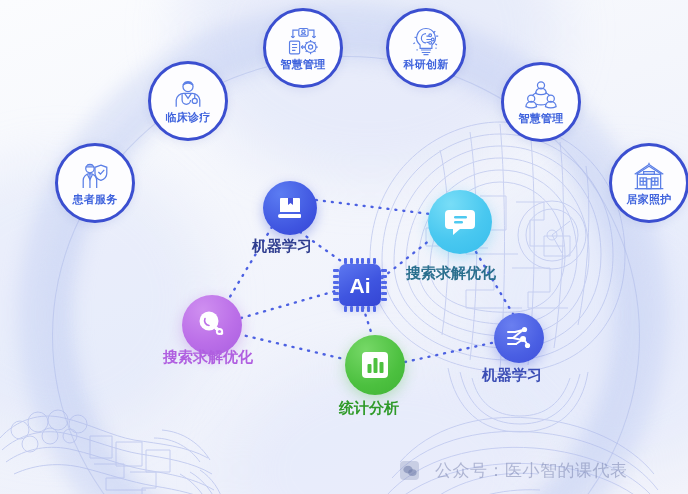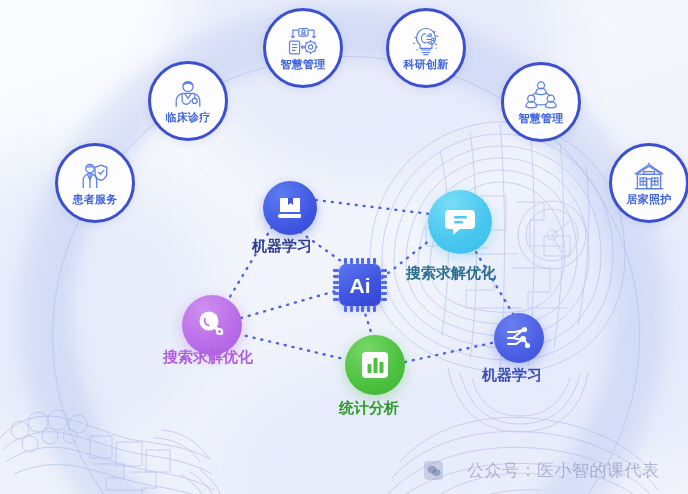--- a/index.html
+++ b/index.html
@@ -188,25 +188,25 @@
   .pins-bot { bottom: -6px; }
   .pins-left { left: -6px; }
   .pins-right { right: -6px; }
 
   
   #links { position: absolute; left: 0; top: 0; z-index: 4; }
 
   
   #watermark {
     position: absolute;
-    left: 424px;
+    left: 400px;
     top: 459px;
     display: flex;
     align-items: center;
-    gap: 24px;
+    gap: 16px;
     z-index: 9;
   }
   #watermark .wm-logo {
     width: 19px; height: 19px;
     border-radius: 4px;
     background: rgba(125,135,175,0.30);
     display: flex; align-items: center; justify-content: center;
   }
   #watermark .wm-text {
     font-size: 17px;

